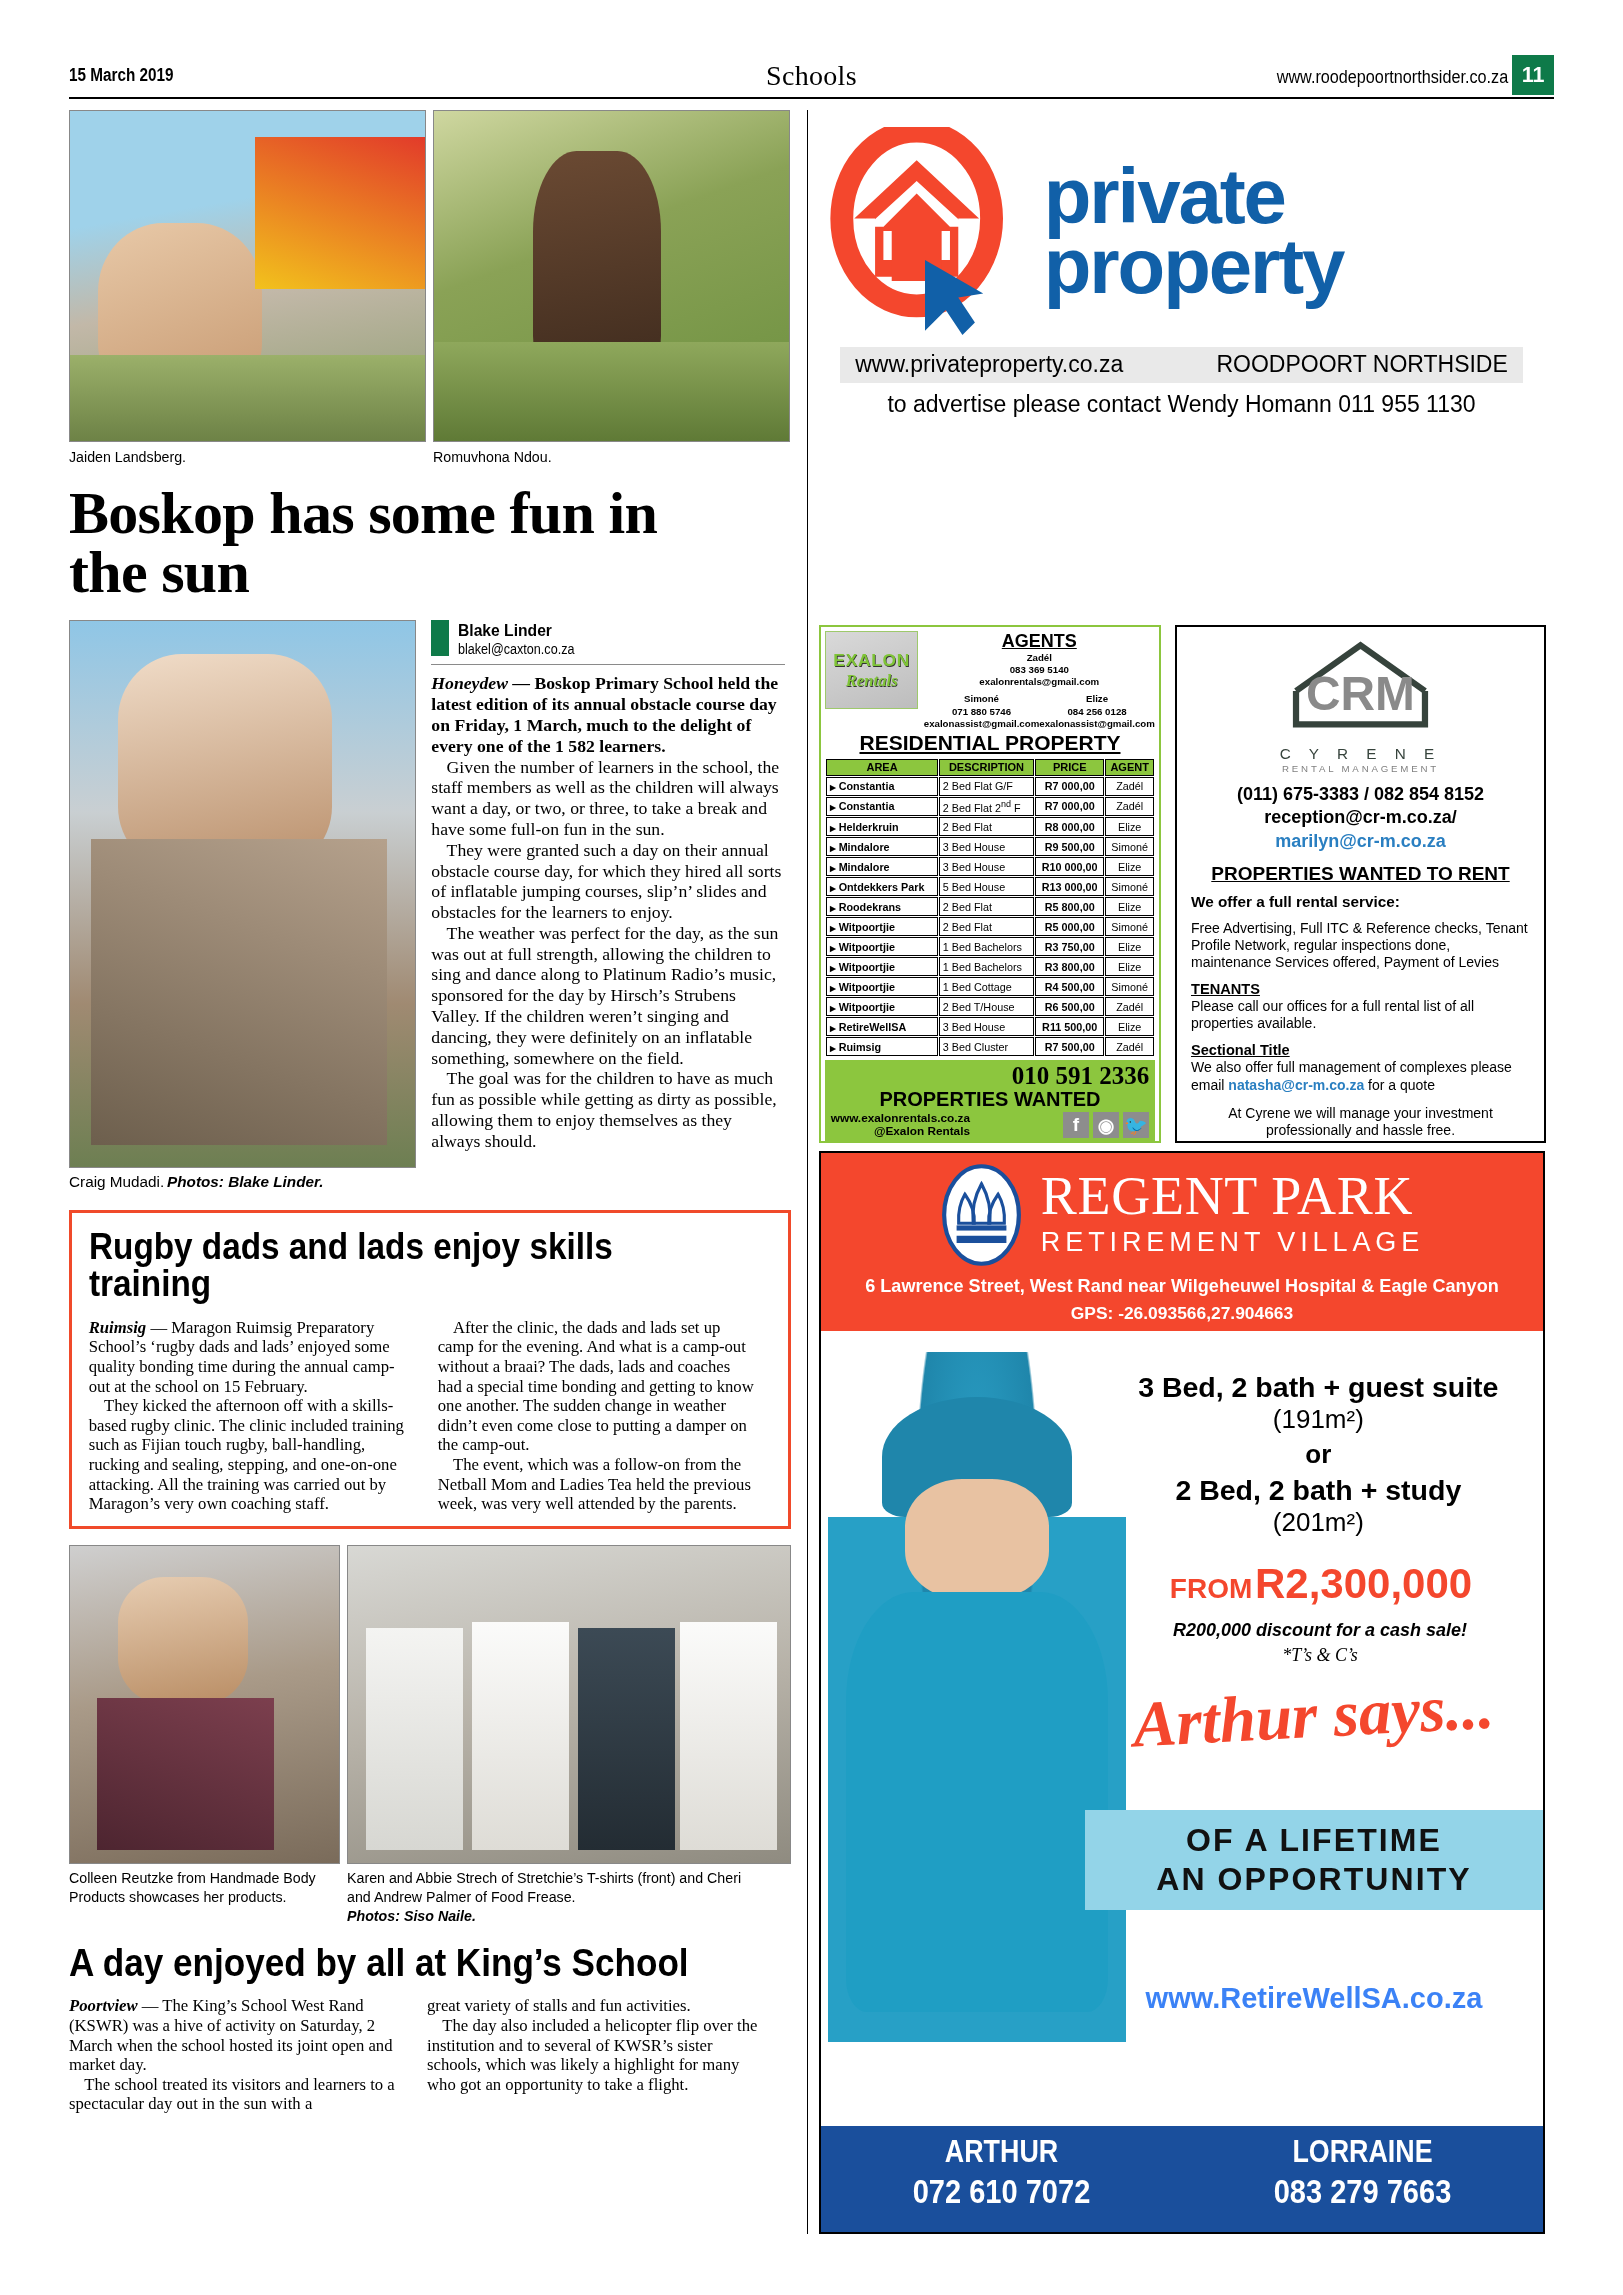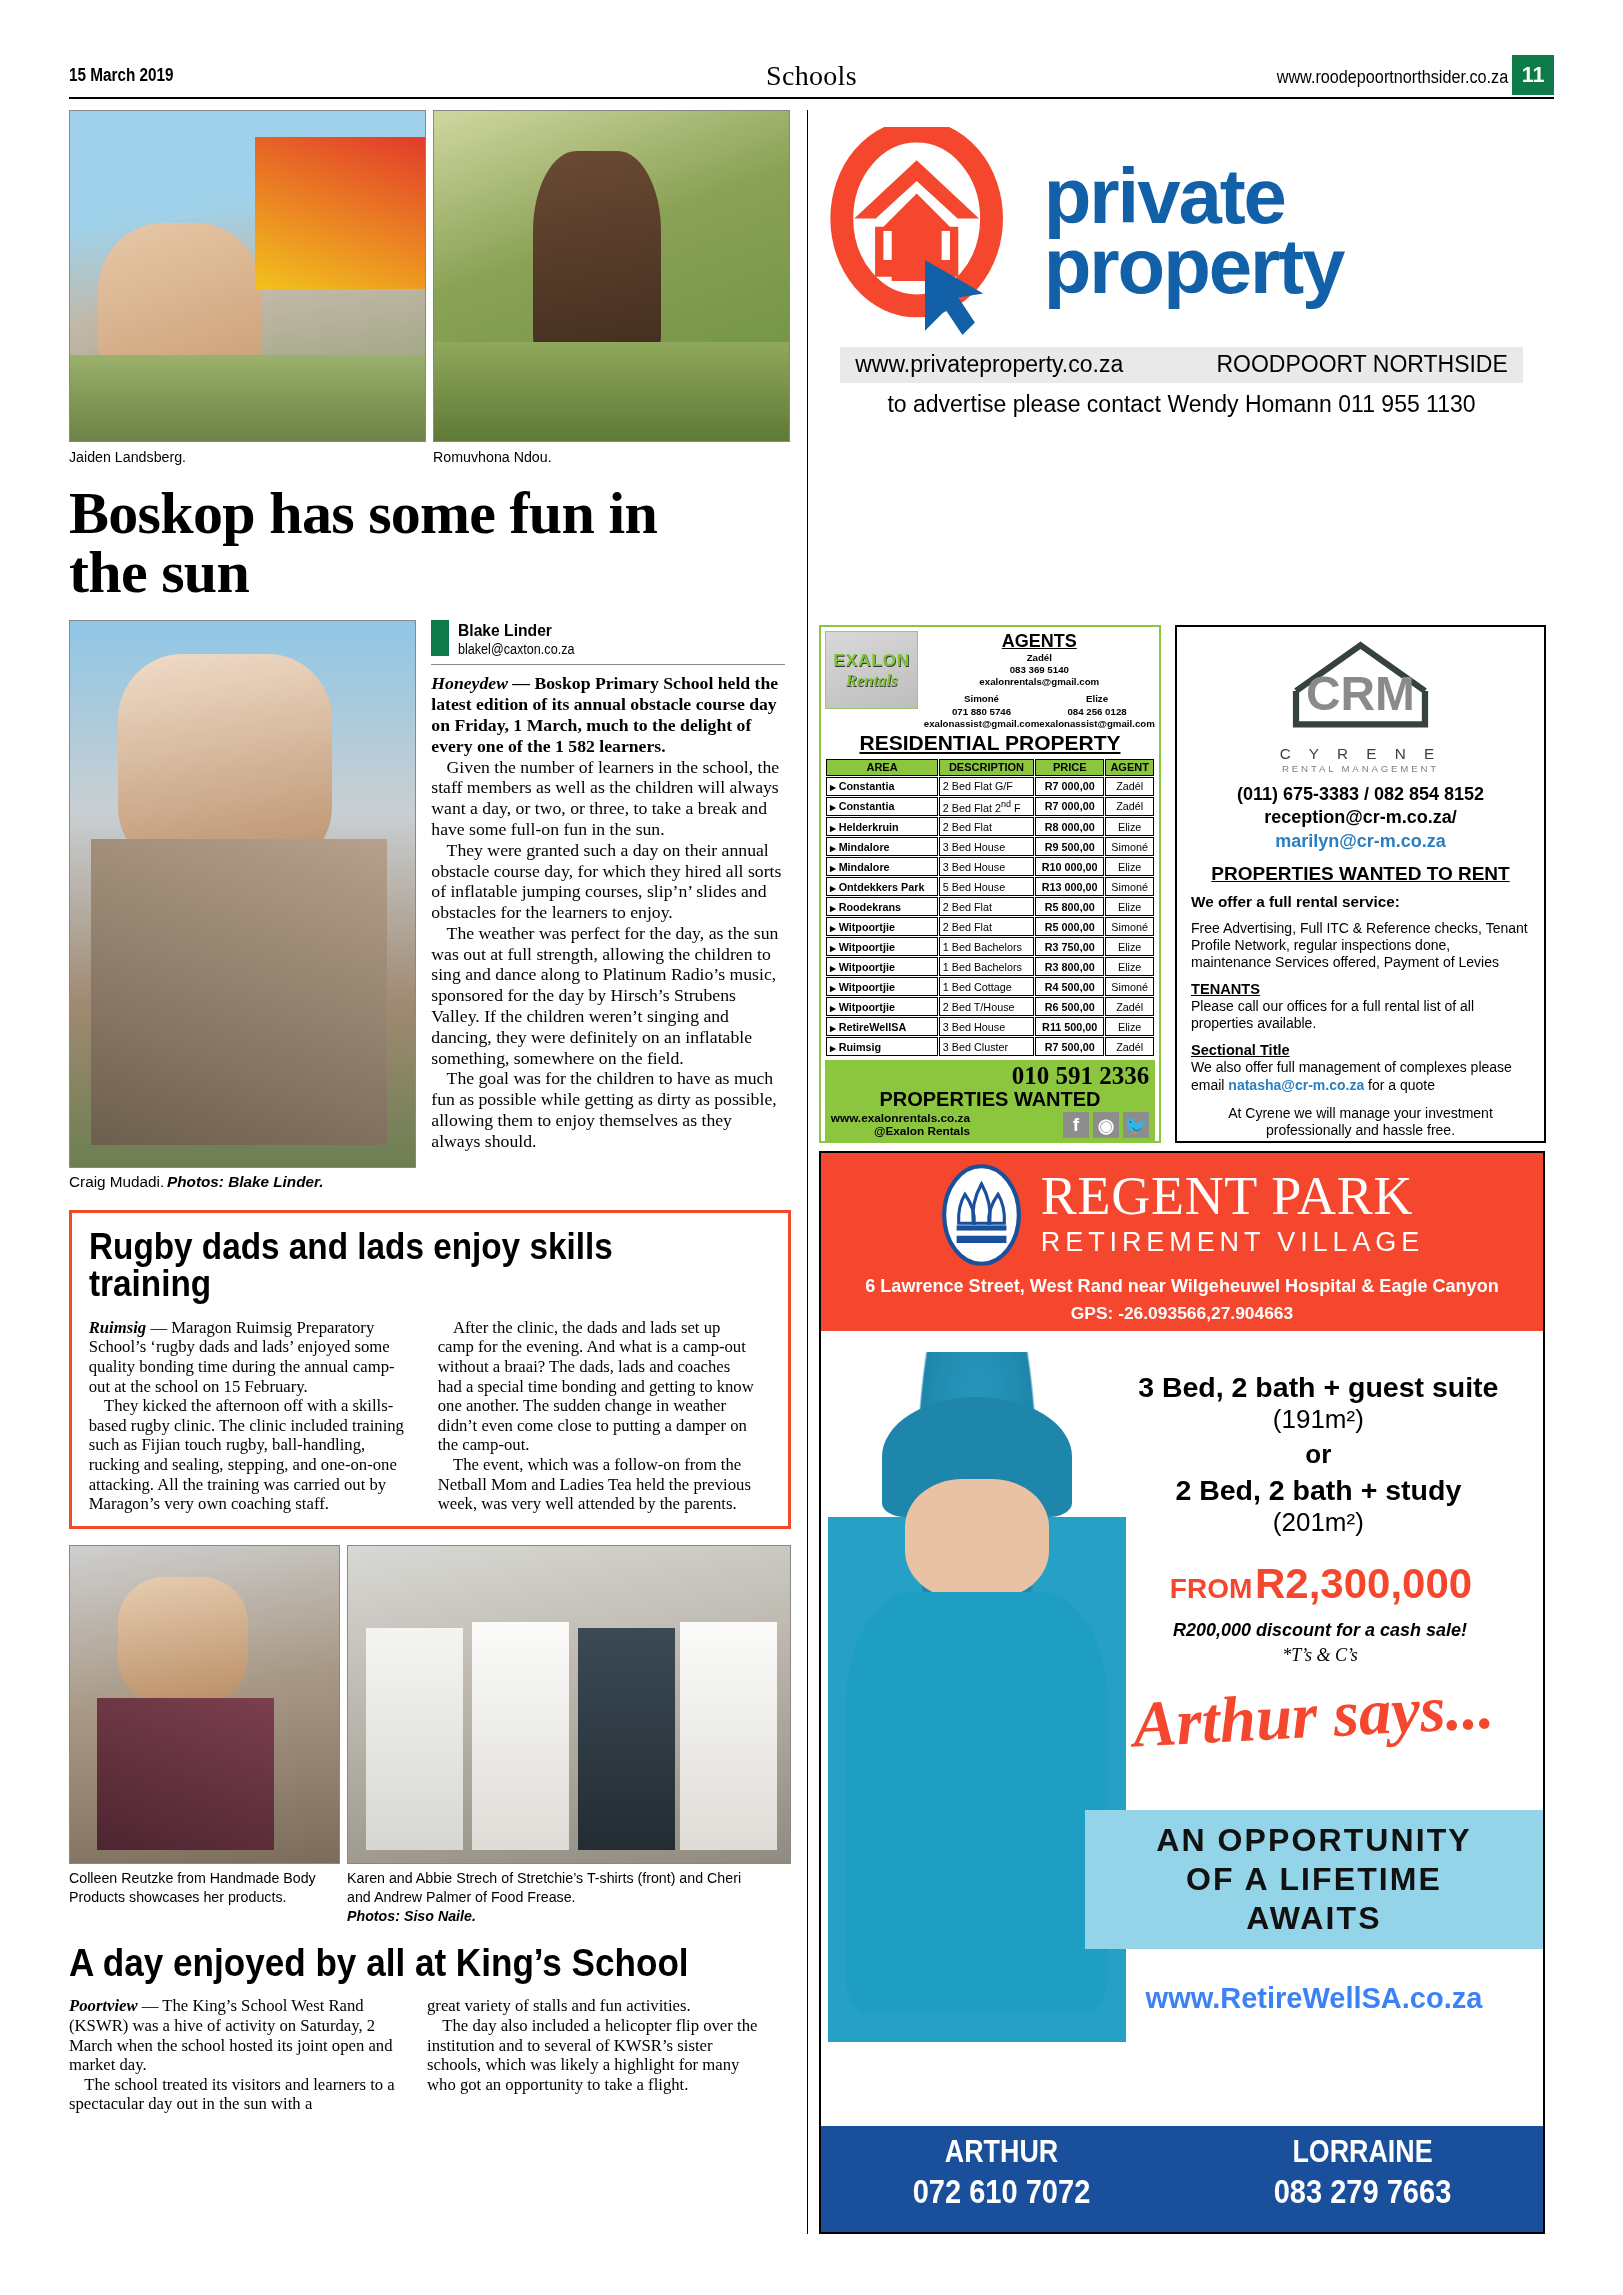--- a/index.html
+++ b/index.html
@@ -629,23 +629,22 @@
         <div class="ln2">(201m²)</div>
       </div>
       <div class="regent-from">
         <span class="f">FROM</span>
         <span class="p">R2,300,000</span>
       </div>
       <div class="regent-disc">R200,000 discount for a cash sale!</div>
       <div class="regent-tcs">*T’s &amp; C’s</div>
       <div class="arthur-says">Arthur says...</div>
       <div class="opp-band">
+        <div>OF A LIFETIME</div>
         <div>AN OPPORTUNITY</div>
-        <div>OF A LIFETIME</div>
-        <div>AWAITS</div>
       </div>
       <div class="retire-url">www.RetireWellSA.co.za</div>
     </div>
 
     <div class="contact-band">
       <div class="contact-cell">
         <span class="nm">ARTHUR</span>
         <span class="ph">072 610 7072</span>
       </div>
       <div class="contact-cell">

